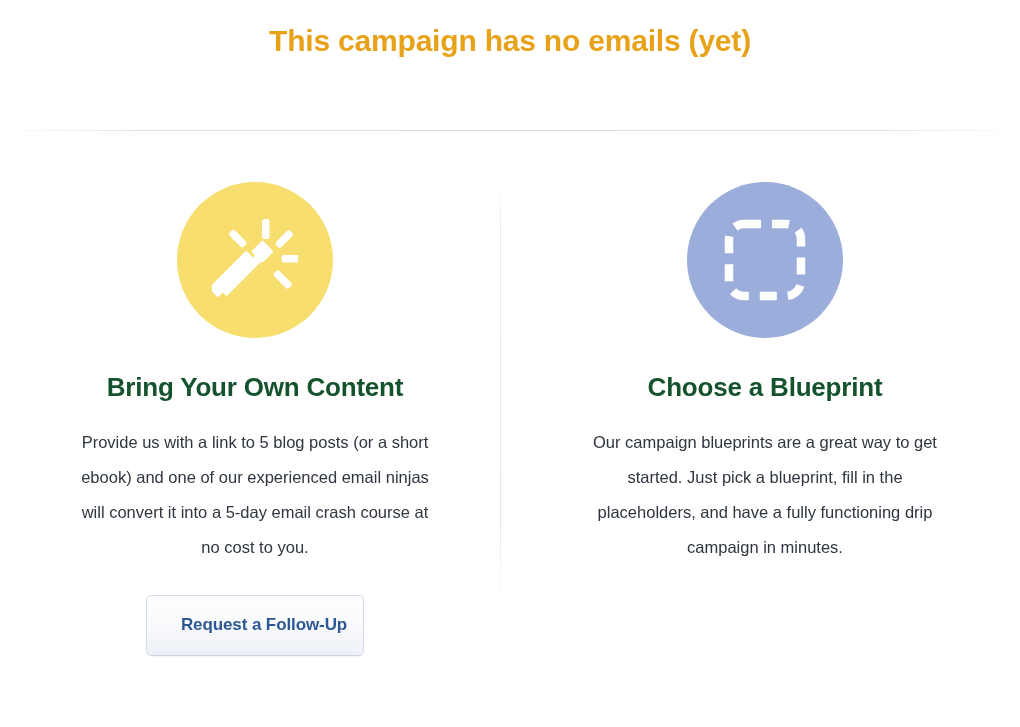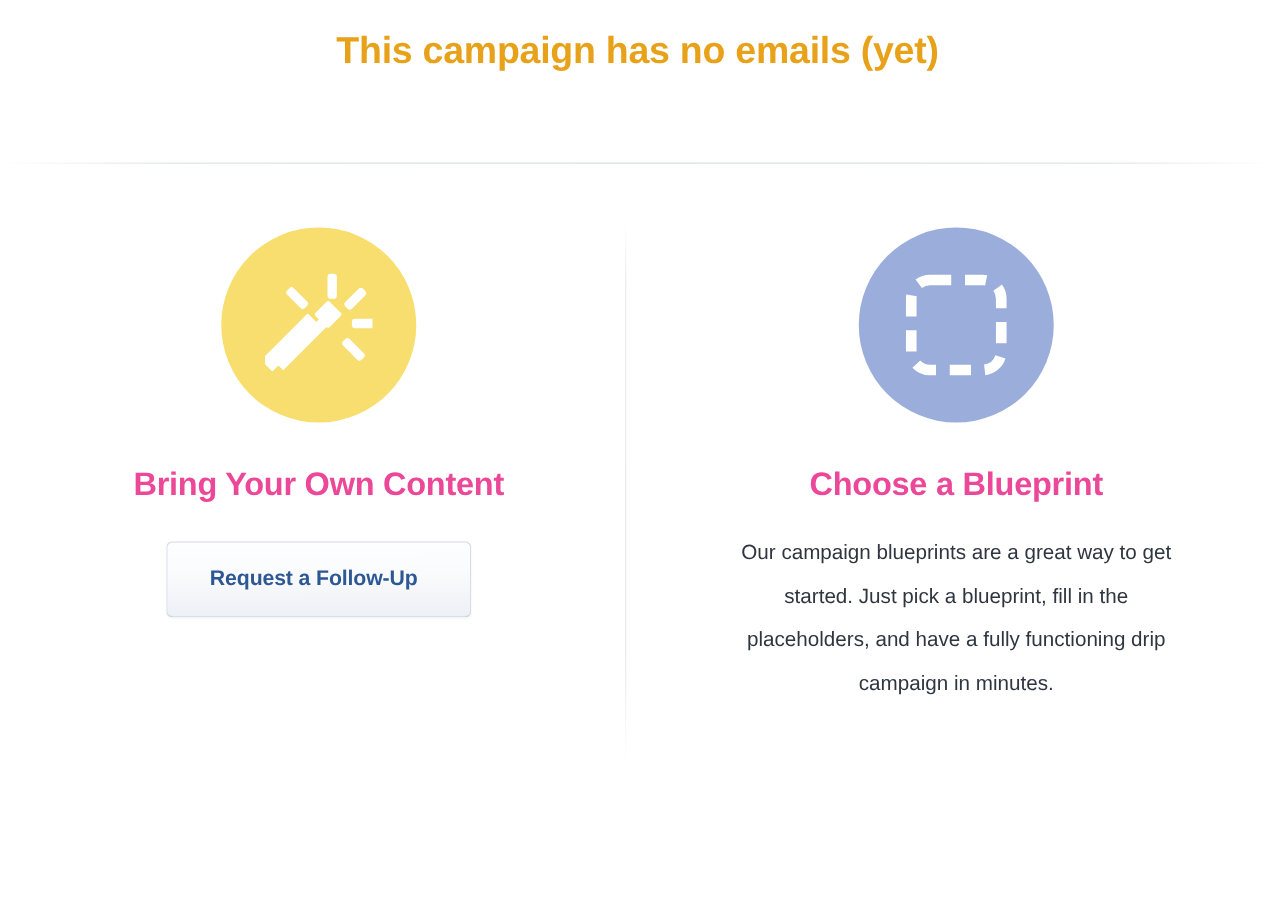--- a/index.html
+++ b/index.html
@@ -103,21 +103,21 @@
   .icon-badge.wand { background: #f7de6e; }
   .icon-badge.blueprint { background: #9badda; }
   .icon-badge svg { display: block; }
 
   
   .option-title {
     margin: 33px 0 0 0;
     font-size: 26px;
     line-height: 32px;
     font-weight: bold;
-    color: #ec4899;
+    color: #14532d;
     text-align: center;
     letter-spacing: -0.2px;
   }
   .option-desc {
     margin: 22px 0 0 0;
     width: 352px;
     font-size: 16.5px;
     line-height: 35px;
     color: #2f3640;
     text-align: center;
@@ -130,21 +130,21 @@
   .btn {
     display: inline-block;
     font-family: "Liberation Sans", sans-serif;
     font-size: 17px;
     font-weight: bold;
     color: #2d5894;
     background: linear-gradient(to bottom, #fdfeff 0%, #fafbfd 42%, #edf0f5 100%);
     border: 1px solid #d6dce8;
     border-bottom-color: #ccd4e2;
     border-radius: 5px;
-    padding: 19px 42px 20px 34px;
+    padding: 19px 16px 20px 34px;
     cursor: pointer;
     box-shadow: 0 1px 1px rgba(70,90,130,0.05);
     letter-spacing: -0.1px;
     white-space: nowrap;
   }
 </style>
 </head>
 <body>
 
 <div id="page">
@@ -176,20 +176,21 @@
             <rect x="22.0" y="11.5" width="7.5" height="20" rx="2.5" transform="rotate(-45 25.75 21.5)"></rect>
             <rect x="68.5" y="12.0" width="7.5" height="20" rx="2.5" transform="rotate(45 72.25 22)"></rect>
             <rect x="69.5" y="38.0" width="20" height="7.5" rx="2.5"></rect>
             <rect x="67.0" y="52.0" width="7.5" height="21" rx="2.5" transform="rotate(-45 70.75 62.5)"></rect>
           </g>
         </svg>
       </div>
 
       <h2 class="option-title">Bring Your Own Content</h2>
 
+      <p class="option-desc">Provide us with a link to 5 blog posts (or a short ebook) and one of our experienced email ninjas will convert it into a 5-day email crash course at no cost to you.</p>
 
       <div class="option-action">
         <button class="btn">Request a Follow-Up</button>
       </div>
     </div>
 
     <div class="option-col">
 
       <div class="icon-badge blueprint">
         <svg width="86" height="86" viewBox="0 0 86 86">

